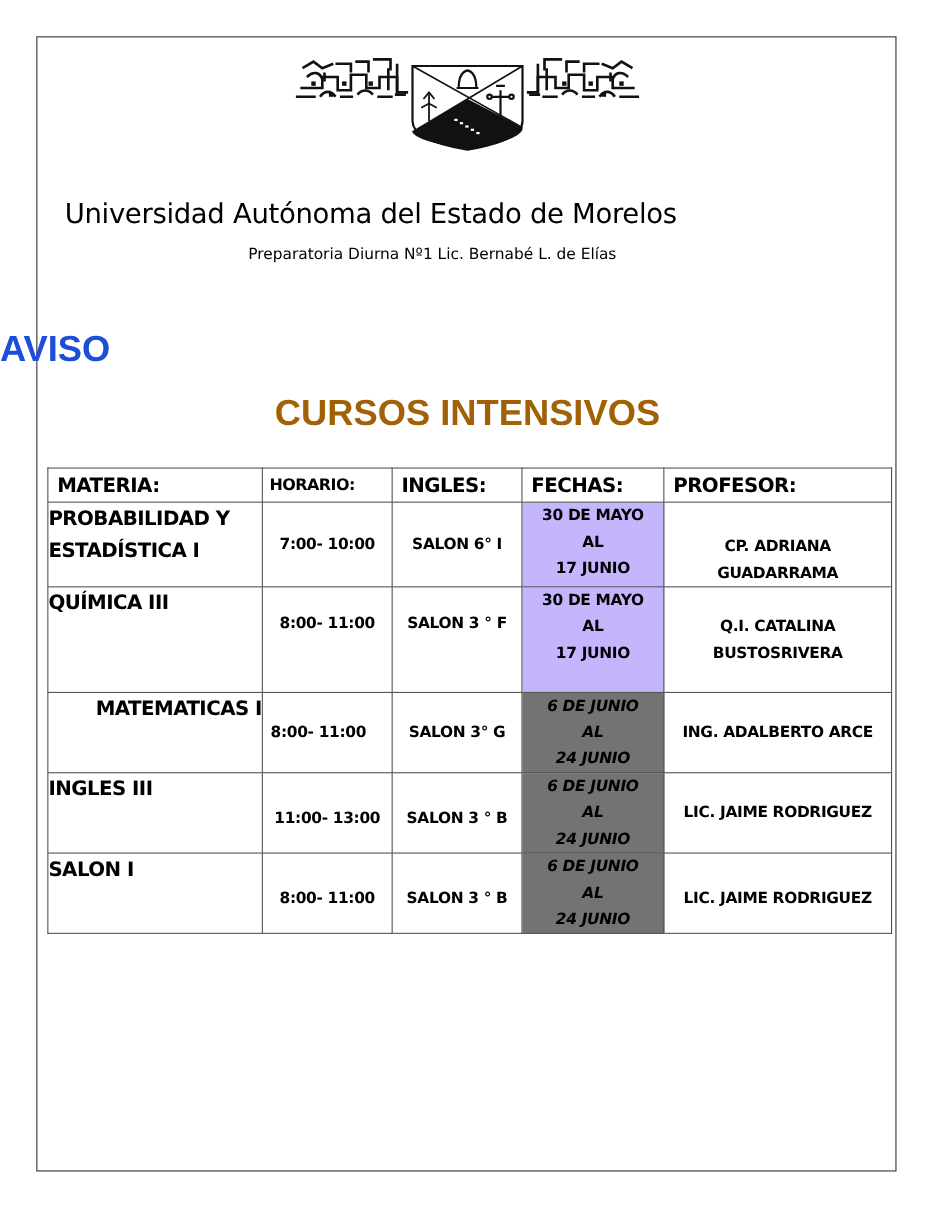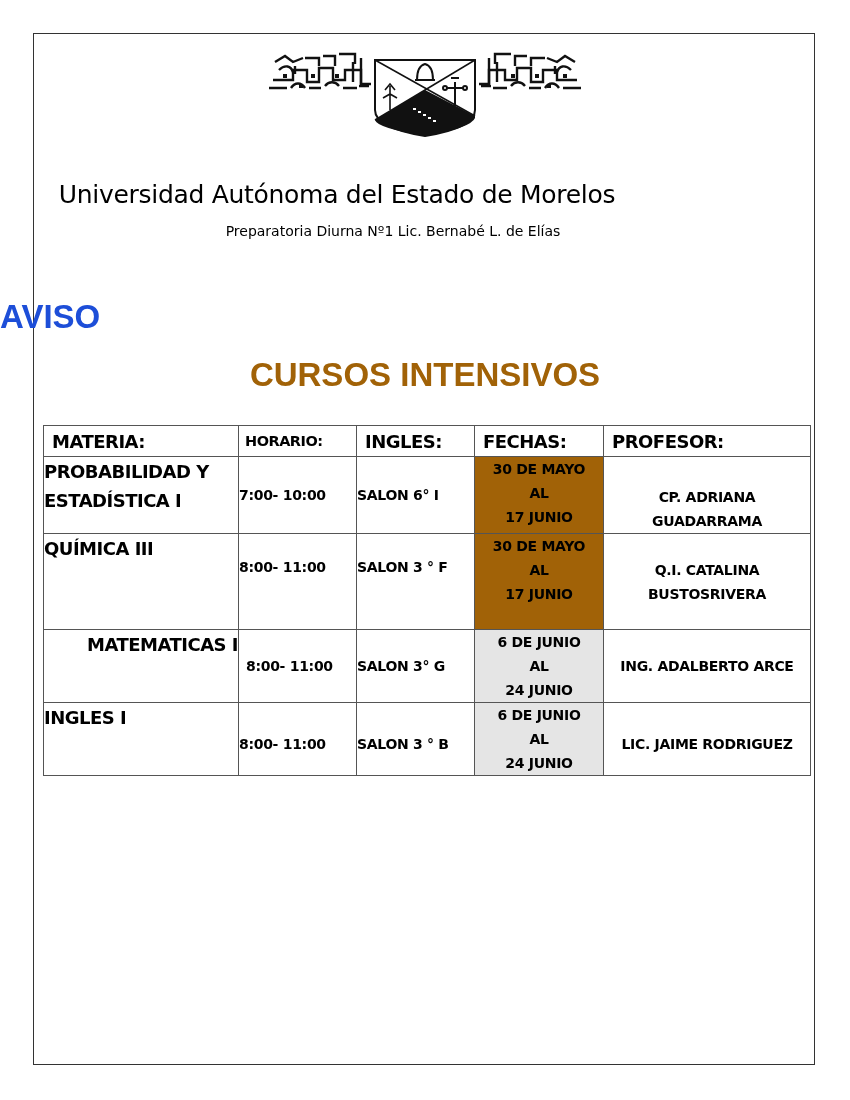--- a/index.html
+++ b/index.html
@@ -17,24 +17,24 @@
   .cursos { position: absolute; left: 0; width: 850px; top: 356px; text-align: center;
             color: #a16207; font-weight: bold; font-size: 33px; }
   table.courses { position: absolute; left: 43px; top: 425px; border-collapse: collapse;
                   width: 767px; table-layout: fixed; }
   table.courses th, table.courses td { border: 1px solid #555; padding: 0; box-sizing: border-box;
                   font-family: "DejaVu Sans", sans-serif; font-weight: bold; }
   table.courses th { height: 31px; text-align: left; padding-left: 8px; font-size: 18px; letter-spacing: -0.5px; }
   table.courses th.h-horario { font-size: 14.5px; padding-left: 6px; }
   td.materia { vertical-align: top; font-size: 18px; line-height: 29px; letter-spacing: -0.5px; padding-top: 1px; }
   td.materia.matem { text-align: right; padding-left: 9px; }
-  td.horario, td.lugar { vertical-align: middle; font-size: 14px; letter-spacing: -0.3px; }
+  td.horario, td.lugar { text-align: center; vertical-align: middle; font-size: 14px; letter-spacing: -0.3px; }
   td.fechas { text-align: center; vertical-align: top; font-size: 14px; line-height: 24px; letter-spacing: -0.3px; }
-  td.fechas.gray { background: #a16207; }
-  td.fechas.orange { background: #e5e5e5; }
+  td.fechas.gray { background: #c4b5fd; }
+  td.fechas.orange { background: #737373; font-style: italic; }
   td.profesor { text-align: center; vertical-align: middle; font-size: 14px; line-height: 24px; letter-spacing: -0.3px; }
   .line { display: block; }
 </style>
 </head>
 <body>
 
 <div class="page-border"></div>
 
 <div class="logo">
   <svg width="320" height="100" viewBox="0 0 320 100">
@@ -162,24 +162,39 @@
         <span class="line">6 DE JUNIO</span>
         <span class="line">AL</span>
         <span class="line">24 JUNIO</span>
       </td>
       <td class="profesor">
         <span class="line">ING. ADALBERTO ARCE</span>
       </td>
     </tr>
 
 
-
-    <tr style="height:72px">
-      <td class="materia">
-        <span class="line">INGLES I</span>
+    <tr style="height:72px">
+      <td class="materia">
+        <span class="line">INGLES III</span>
+      </td>
+      <td class="horario" style="padding-top:10px">11:00- 13:00</td>
+      <td class="lugar" style="padding-top:10px">SALON 3 ° B</td>
+      <td class="fechas orange">
+        <span class="line">6 DE JUNIO</span>
+        <span class="line">AL</span>
+        <span class="line">24 JUNIO</span>
+      </td>
+      <td class="profesor">
+        <span class="line">LIC. JAIME RODRIGUEZ</span>
+      </td>
+    </tr>
+
+    <tr style="height:72px">
+      <td class="materia">
+        <span class="line">SALON I</span>
       </td>
       <td class="horario" style="padding-top:10px">8:00- 11:00</td>
       <td class="lugar" style="padding-top:10px">SALON 3 ° B</td>
       <td class="fechas orange">
         <span class="line">6 DE JUNIO</span>
         <span class="line">AL</span>
         <span class="line">24 JUNIO</span>
       </td>
       <td class="profesor" style="padding-top:10px">
         <span class="line">LIC. JAIME RODRIGUEZ</span>

